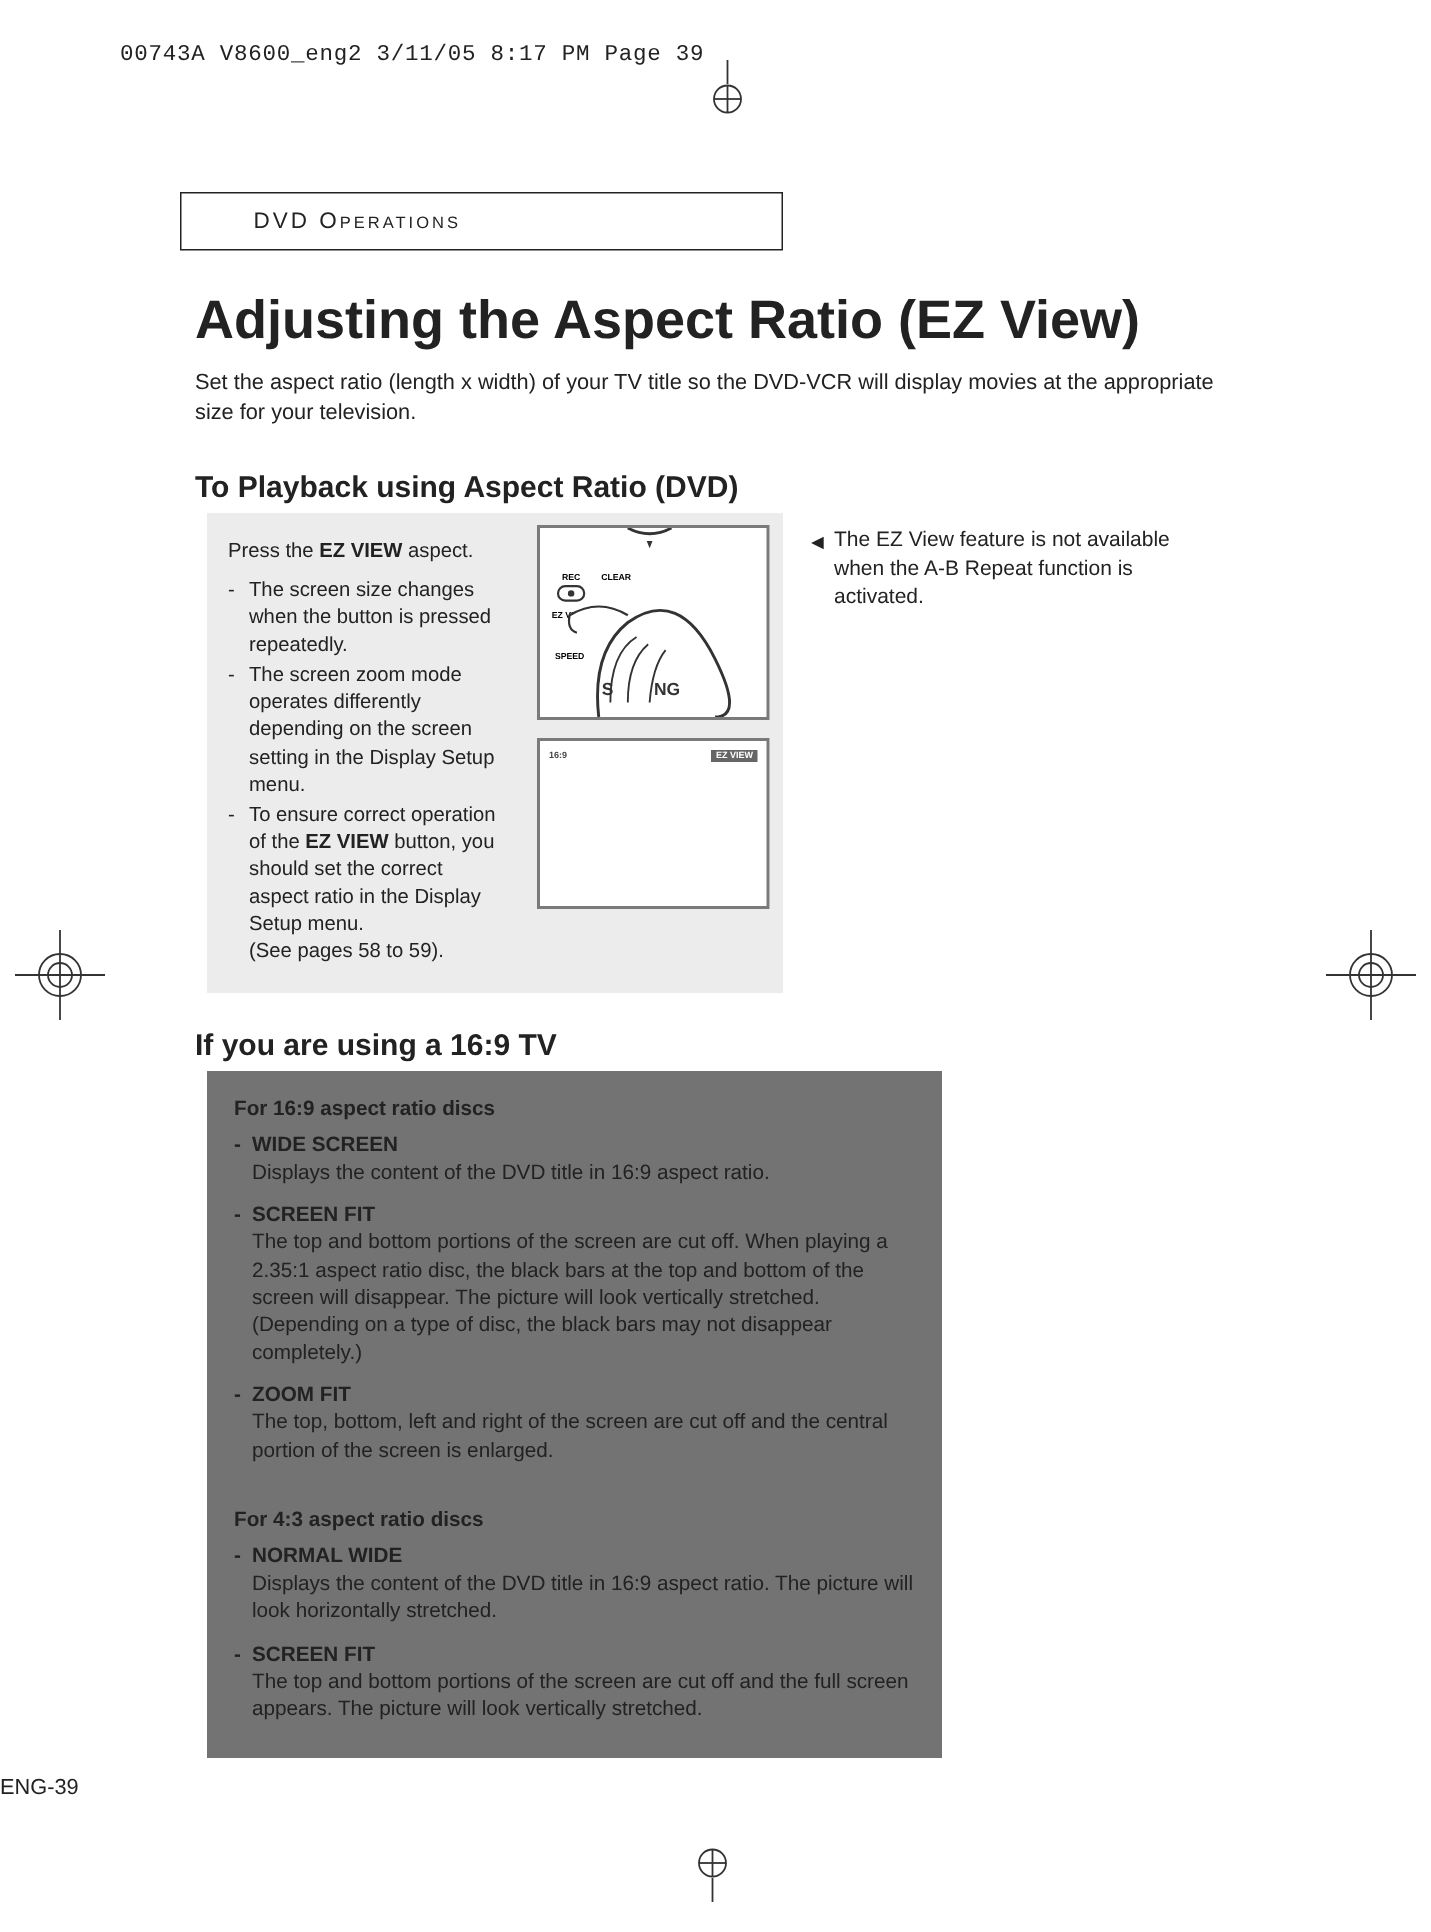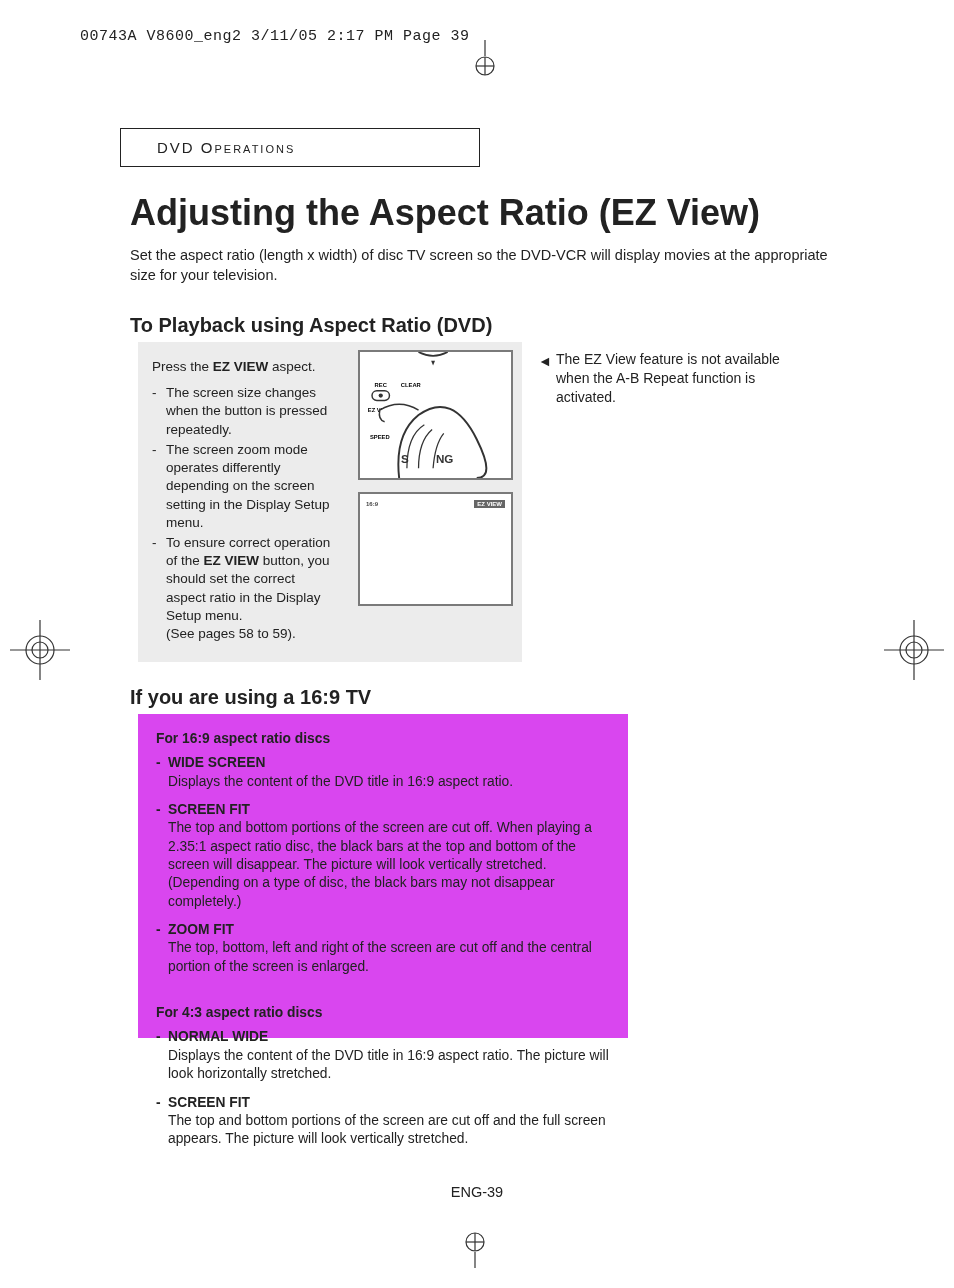--- a/index.html
+++ b/index.html
@@ -44,23 +44,23 @@
     position: absolute;
     bottom: 20px;
     left: 460px;
     width: 30px;
     height: 40px;
   }
   .section-box {
     position: absolute;
     top: 128px;
     left: 120px;
-    width: 360px;
+    width: 402px;
     border: 1.5px solid #222;
-    padding: 10px 0 10px 36px;
+    padding: 10px 0 10px 48px;
     box-sizing: border-box;
     font-size: 15px;
     letter-spacing: 2px;
   }
   .section-box .smallcaps {
     font-variant: small-caps;
   }
   h1.title {
     position: absolute;
     top: 192px;
@@ -167,22 +167,22 @@
   .sub2 {
     position: absolute;
     top: 686px;
     left: 130px;
   }
   .gray-panel-2 {
     position: absolute;
     top: 714px;
     left: 138px;
     width: 490px;
-    height: 324px;
-    background: #d946ef;
+    height: 458px;
+    background: #737373;
     box-sizing: border-box;
     padding: 16px 18px 14px 18px;
     font-size: 13.8px;
     line-height: 1.33;
   }
   .gray-panel-2 .grp-head {
     font-weight: bold;
     margin-bottom: 6px;
   }
   .gray-panel-2 .opt {
@@ -198,30 +198,29 @@
   }
   .gray-panel-2 .desc {
     margin: 2px 0 10px 12px;
   }
   .gray-panel-2 .gap { height: 18px; }
   .page-num {
     position: absolute;
     bottom: 88px;
     left: 0;
     width: 954px;
-    text-align: center;
     font-size: 14.5px;
   }
 </style>
 </head>
 <body>
 
 <div class="page">
 
-  <div class="print-header">00743A V8600_eng2  3/11/05  2:17 PM  Page 39</div>
+  <div class="print-header">00743A V8600_eng2  3/11/05  8:17 PM  Page 39</div>
 
   <div class="regmark-top">
     <svg viewBox="0 0 30 40">
       <line x1="15" y1="0" x2="15" y2="16" stroke="#333" stroke-width="1.2"></line>
       <circle cx="15" cy="26" r="9" fill="none" stroke="#333" stroke-width="1.2"></circle>
       <line x1="6" y1="26" x2="24" y2="26" stroke="#333" stroke-width="1.2"></line>
       <line x1="15" y1="17" x2="15" y2="35" stroke="#333" stroke-width="1.2"></line>
     </svg>
   </div>
 
@@ -249,21 +248,21 @@
       <line x1="15" y1="24" x2="15" y2="40" stroke="#333" stroke-width="1.2"></line>
     </svg>
   </div>
 
   <div class="section-box">
     <span class="smallcaps">DVD Operations</span>
   </div>
 
   <h1 class="title">Adjusting the Aspect Ratio (EZ View)</h1>
 
-  <div class="intro">Set the aspect ratio (length x width) of disc TV screen so the DVD-VCR will display movies at the appropriate size for your television.</div>
+  <div class="intro">Set the aspect ratio (length x width) of your TV title so the DVD-VCR will display movies at the appropriate size for your television.</div>
 
   <div class="subhead sub1">To Playback using Aspect Ratio (DVD)</div>
 
   <div class="gray-panel-1"></div>
 
   <div class="panel1-text">
     <p>
       <span>Press the </span><b>EZ VIEW</b><span> aspect.</span>
     </p>
     <div class="item">

